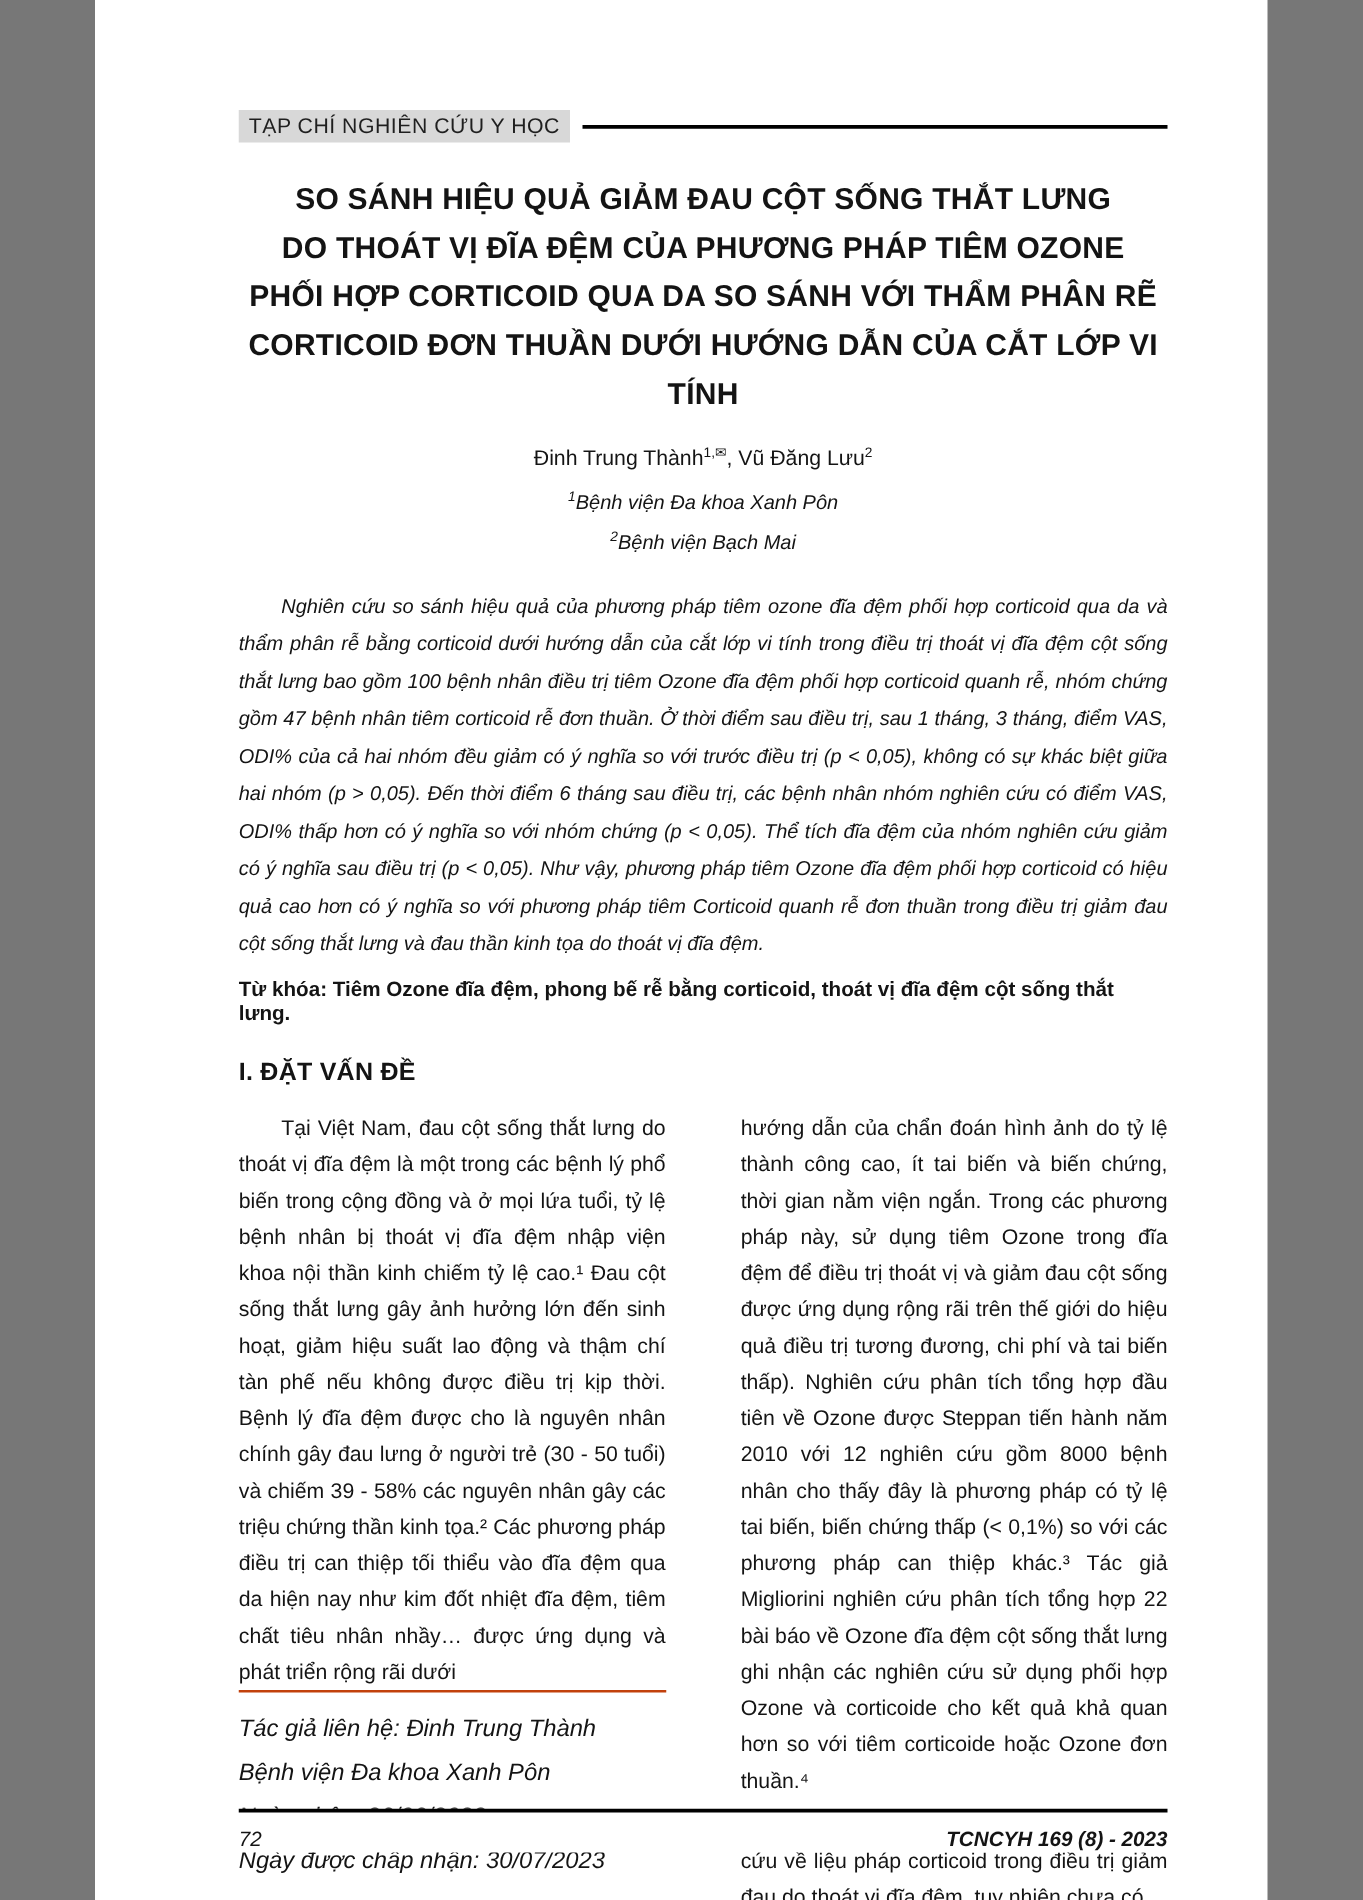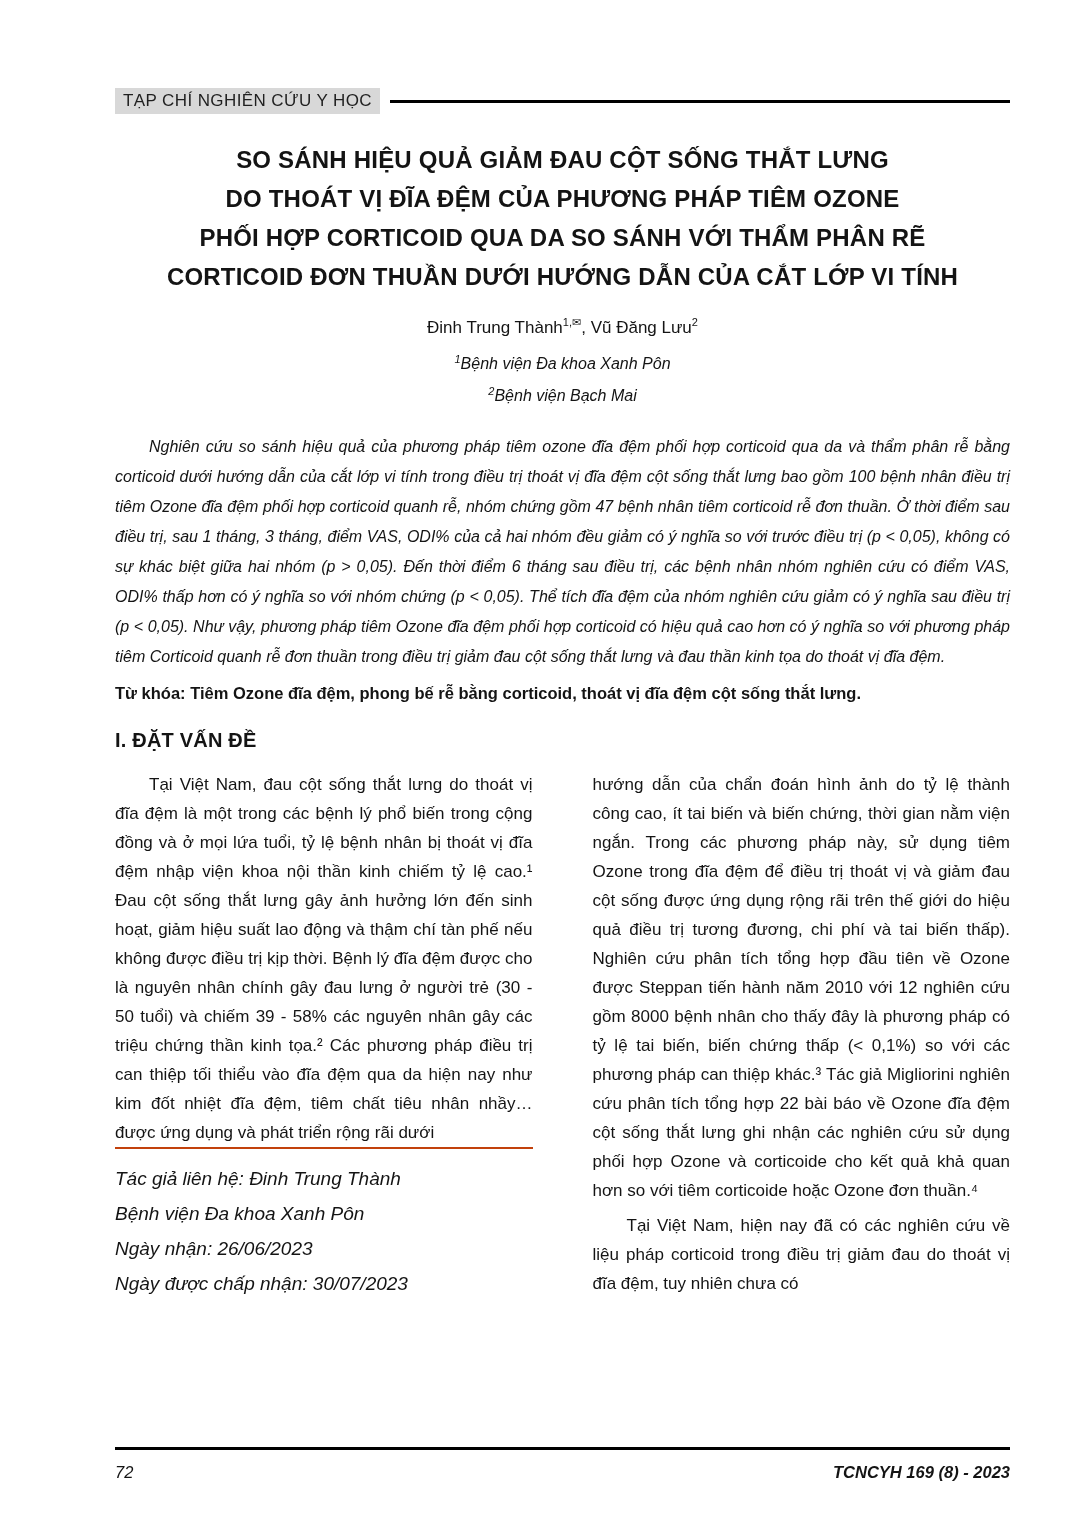--- a/index.html
+++ b/index.html
@@ -2,21 +2,21 @@
 <html><head>
 <meta charset="utf-8">
 <style>
   html, body {
     margin: 0;
     padding: 0;
     background: #777;
   }
   .page {
     position: relative;
-    width: 1090px;
+    width: 938px;
     height: 1520px;
     margin: 0 auto;
     background: #ffffff;
     color: #141414;
     font-family: "Liberation Sans", sans-serif;
     box-sizing: border-box;
     padding: 88px 80px 0 115px;
     overflow: hidden;
   }
 

